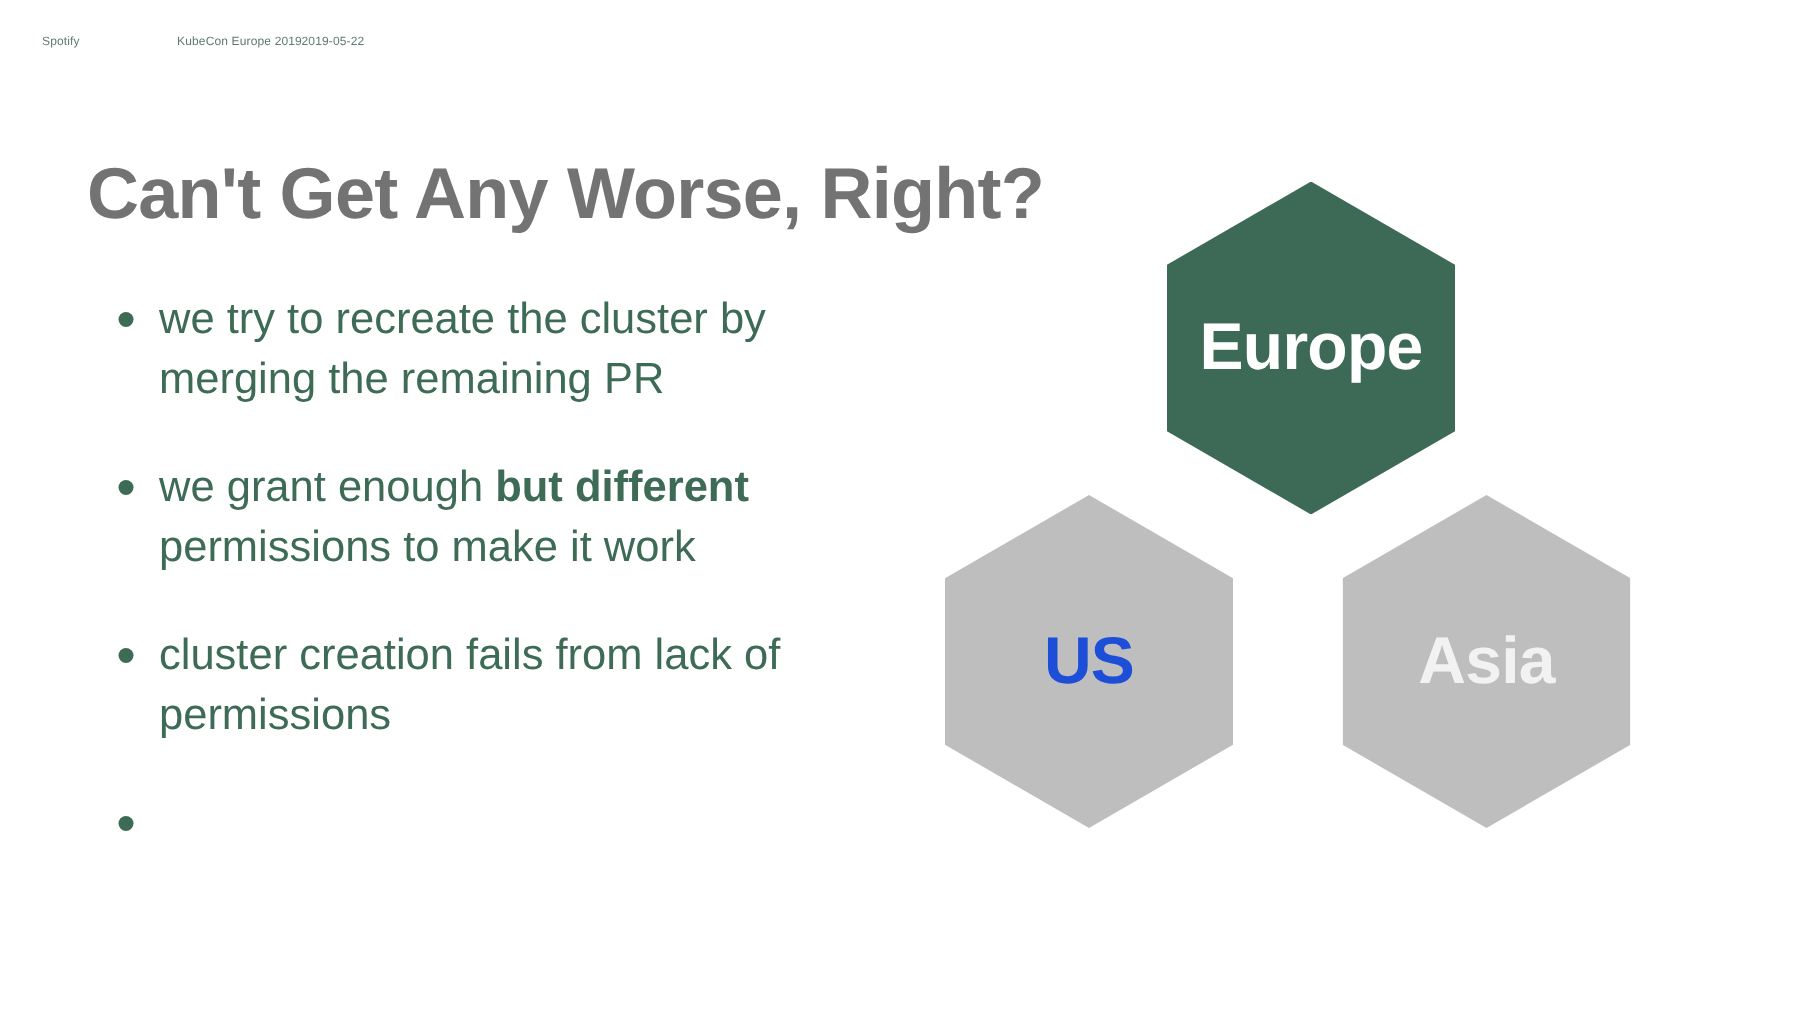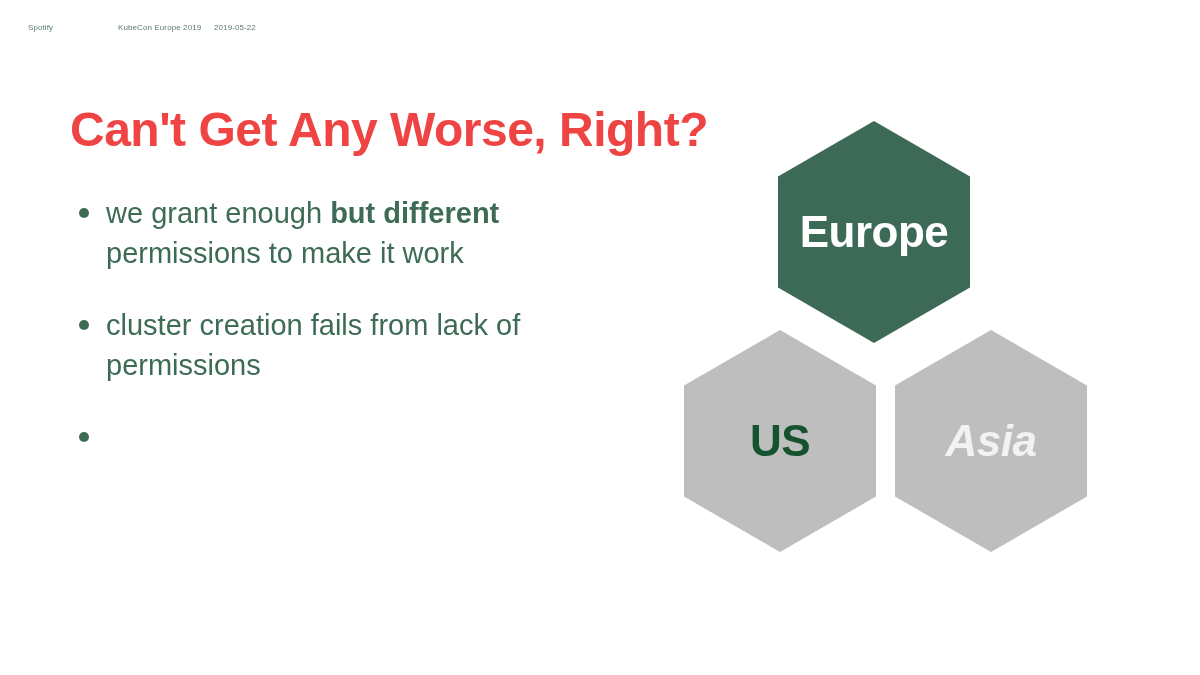--- a/index.html
+++ b/index.html
@@ -20,33 +20,33 @@
   .meta-header span {
     position: absolute;
     top: 23px;
     font-size: 8px;
     color: #5d7b6f;
     letter-spacing: 0.1px;
     white-space: nowrap;
   }
   .meta-brand { left: 28px; }
   .meta-event { left: 118px; }
-  .meta-date  { left: 214px; }
+  .meta-date  { left: 201px; }
 
   
   .title {
     position: absolute;
-    left: 70px;
+    left: 58px;
     top: 105px;
     margin: 0;
     font-size: 48px;
     line-height: 1.05;
     font-weight: 700;
     letter-spacing: -0.5px;
-    color: #ef4444;
+    color: #737373;
     white-space: nowrap;
   }
 
   
   .bullets {
     position: absolute;
     left: 70px;
     top: 193px;
     width: 476px;
     margin: 0;
@@ -86,47 +86,50 @@
     font-size: 44px;
     letter-spacing: -0.5px;
   }
   .hex-europe {
     left: 778px;
     top: 121px;
     background: #3d6a56;
     color: #ffffff;
   }
   .hex-us {
-    left: 684px;
+    left: 630px;
     top: 330px;
     background: #bebebe;
-    color: #14532d;
+    color: #1d4ed8;
   }
   .hex-asia {
     left: 895px;
     top: 330px;
     background: #bebebe;
     color: #f2f2f2;
-    font-style: italic;
   }
 </style>
 </head>
 <body>
 
 <div class="slide">
 
   <div class="meta-header">
     <span class="meta-brand">Spotify</span>
     <span class="meta-event">KubeCon Europe 2019</span>
     <span class="meta-date">2019-05-22</span>
   </div>
 
   <h1 class="title">Can't Get Any Worse, Right?</h1>
 
   <ul class="bullets">
+    <li class="bullet">
+      <span class="dot"></span>
+      <span><span>we try to recreate the cluster by merging the remaining PR</span><b></b><span></span></span>
+    </li>
     <li class="bullet">
       <span class="dot"></span>
       <span><span>we grant enough </span><b>but different</b><span> permissions to make it work</span></span>
     </li>
     <li class="bullet">
       <span class="dot"></span>
       <span><span>cluster creation fails from lack of permissions</span><b></b><span></span></span>
     </li>
     <li class="bullet">
       <span class="dot"></span>

